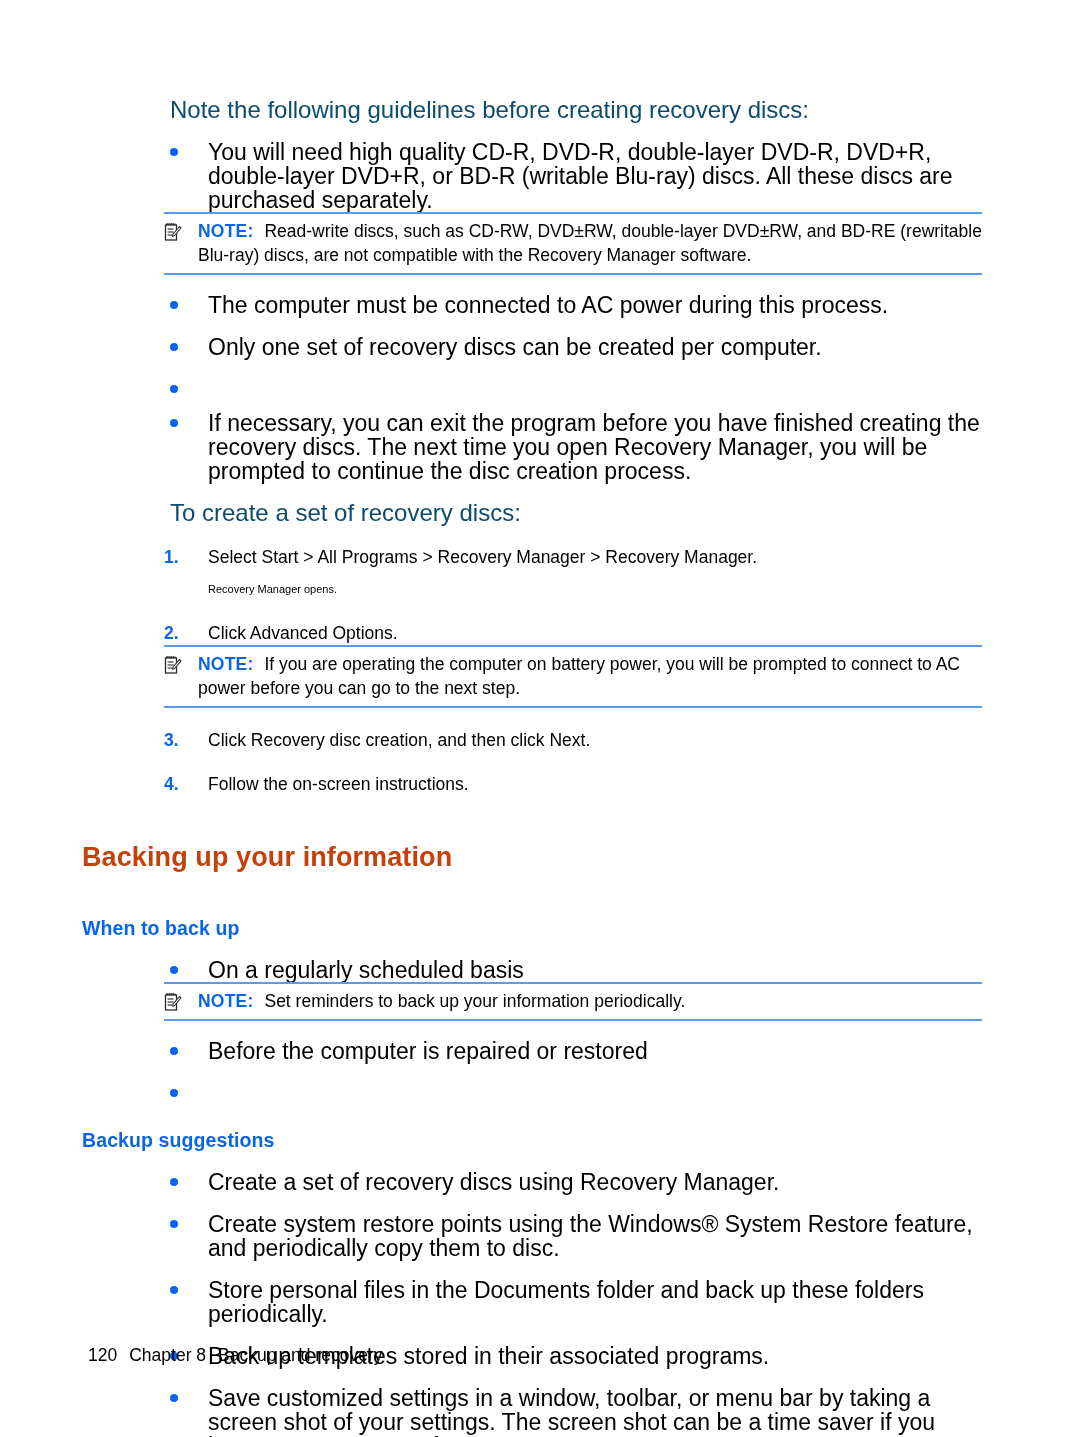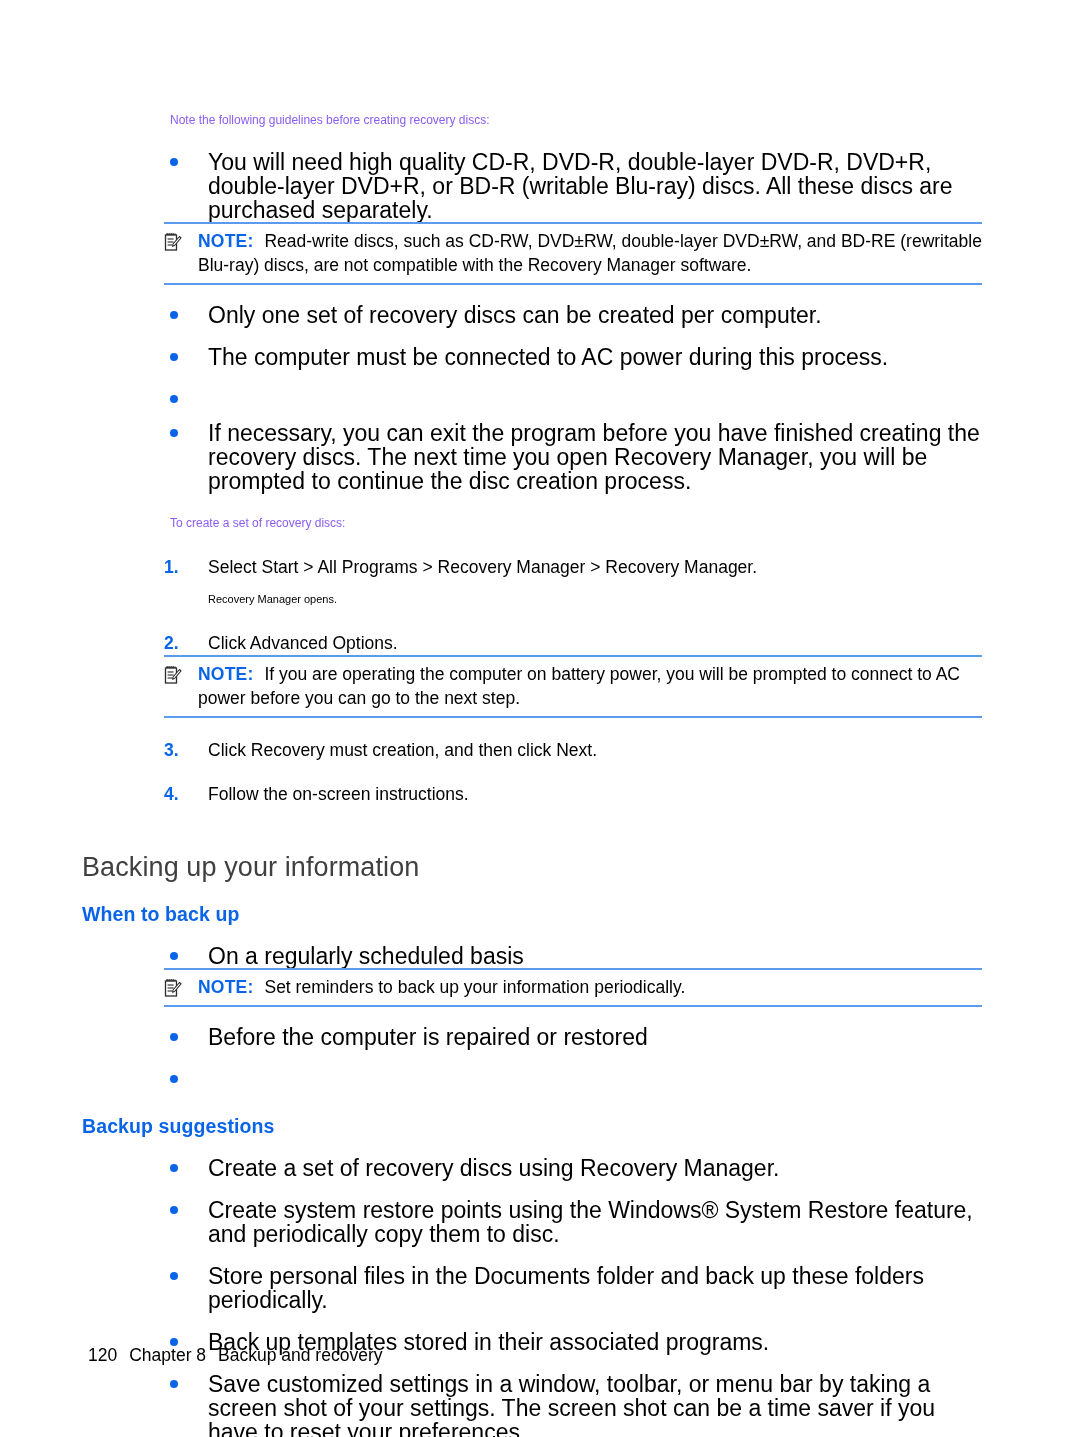--- a/index.html
+++ b/index.html
@@ -24,24 +24,24 @@
   }
   .content {
     position: absolute;
     left: 82px;
     top: 98px;
     width: 900px;
   }
 
   
   .para {
-    font-size: 12px;
-    line-height: 24px;
-    color: #8b5cf6;
-    margin: 10px 0 0 0;
+    font-size: 24px;
+    line-height: 24px;
+    color: #0c4a6e;
+    margin: 0 0 0 0;
     padding-left: 88px;   
   }
 
   
   .bullet-row {
     display: flex;
     align-items: flex-start;
     padding-left: 88px;
     margin-top: 18px;
   }
@@ -122,32 +122,32 @@
   .note-label {
     color: #0a64e8;
     font-weight: bold;
     letter-spacing: 0.2px;
   }
   .note-label::after { content: ""; }
   .note-gap { display: inline-block; width: 11px; }
 
   
   .h1 {
-    color: #404040;
+    color: #c2410c;
     font-size: 27px;
-    font-weight: normal;
+    font-weight: bold;
     margin: 46px 0 0 0;
     padding-left: 0px;
     letter-spacing: 0.1px;
   }
   .h2 {
     color: #0a64e8;
     font-size: 19.5px;
     font-weight: bold;
-    margin: 20px 0 0 0;
+    margin: 44px 0 0 0;
     padding-left: 0px;
     letter-spacing: 0.1px;
   }
 
   
   .footer {
     position: absolute;
     left: 88px;
     top: 1345px;
     font-size: 17.5px;
@@ -191,27 +191,27 @@
           </svg>
         </span>
         <span class="note-body"><span class="note-label">NOTE:</span><span class="note-gap"></span><span>Read-write discs, such as CD-RW, DVD±RW, double-layer DVD±RW, and BD-RE (rewritable Blu-ray) discs, are not compatible with the Recovery Manager software.</span></span>
       </div>
     </div>
 
     <div class="bullet-row">
       <span class="bullet-mark">
           <span class="bullet-dot"></span>
         </span>
+      <span class="bullet-text">The computer must be connected to AC power during this process.</span>
+    </div>
+    <div class="bullet-row">
+      <span class="bullet-mark">
+          <span class="bullet-dot"></span>
+        </span>
       <span class="bullet-text">Only one set of recovery discs can be created per computer.</span>
-    </div>
-    <div class="bullet-row">
-      <span class="bullet-mark">
-          <span class="bullet-dot"></span>
-        </span>
-      <span class="bullet-text">The computer must be connected to AC power during this process.</span>
     </div>
     <div class="bullet-row">
       <span class="bullet-mark">
           <span class="bullet-dot"></span>
         </span>
     </div>
     <div class="bullet-row">
       <span class="bullet-mark">
           <span class="bullet-dot"></span>
         </span>
@@ -246,21 +246,21 @@
             <line x1="3.6" y1="13" x2="8" y2="13" stroke="#2b2b2b" stroke-width="1.1"></line>
             <path d="M9 12 L15.5 4.5 L17 6 L10.5 13.5 L8.6 14.2 Z" fill="#ffffff" stroke="#2b2b2b" stroke-width="1.1" stroke-linejoin="round"></path>
           </svg>
         </span>
         <span class="note-body"><span class="note-label">NOTE:</span><span class="note-gap"></span><span>If you are operating the computer on battery power, you will be prompted to connect to AC power before you can go to the next step.</span></span>
       </div>
     </div>
 
     <div class="num-row">
       <span class="num-mark">3.</span>
-      <span class="num-text"><span>Click </span><b>Recovery must creation</b><span>, and then click </span><b>Next</b><span>.</span></span>
+      <span class="num-text"><span>Click </span><b>Recovery disc creation</b><span>, and then click </span><b>Next</b><span>.</span></span>
     </div>
 
     <div class="num-row">
       <span class="num-mark">4.</span>
       <span class="num-text">Follow the on-screen instructions.</span>
     </div>
 
     <h1 class="h1">Backing up your information</h1>
 
     <h2 class="h2">When to back up</h2>

